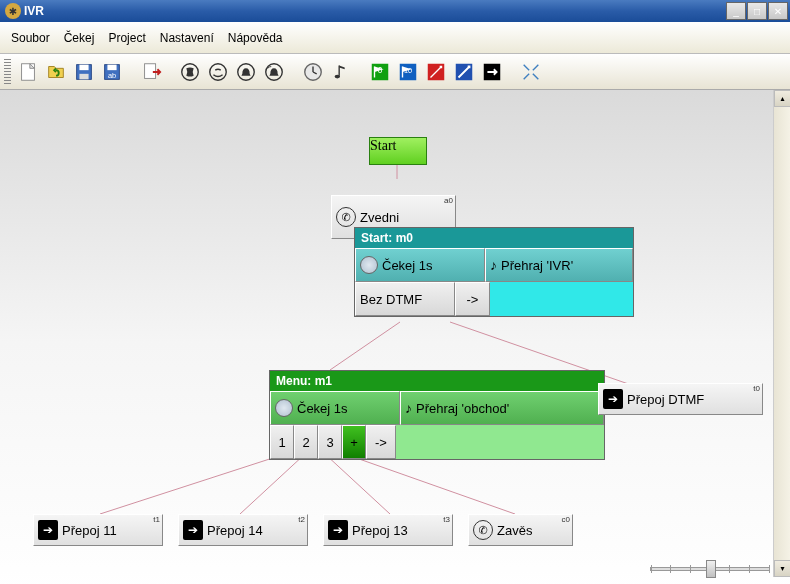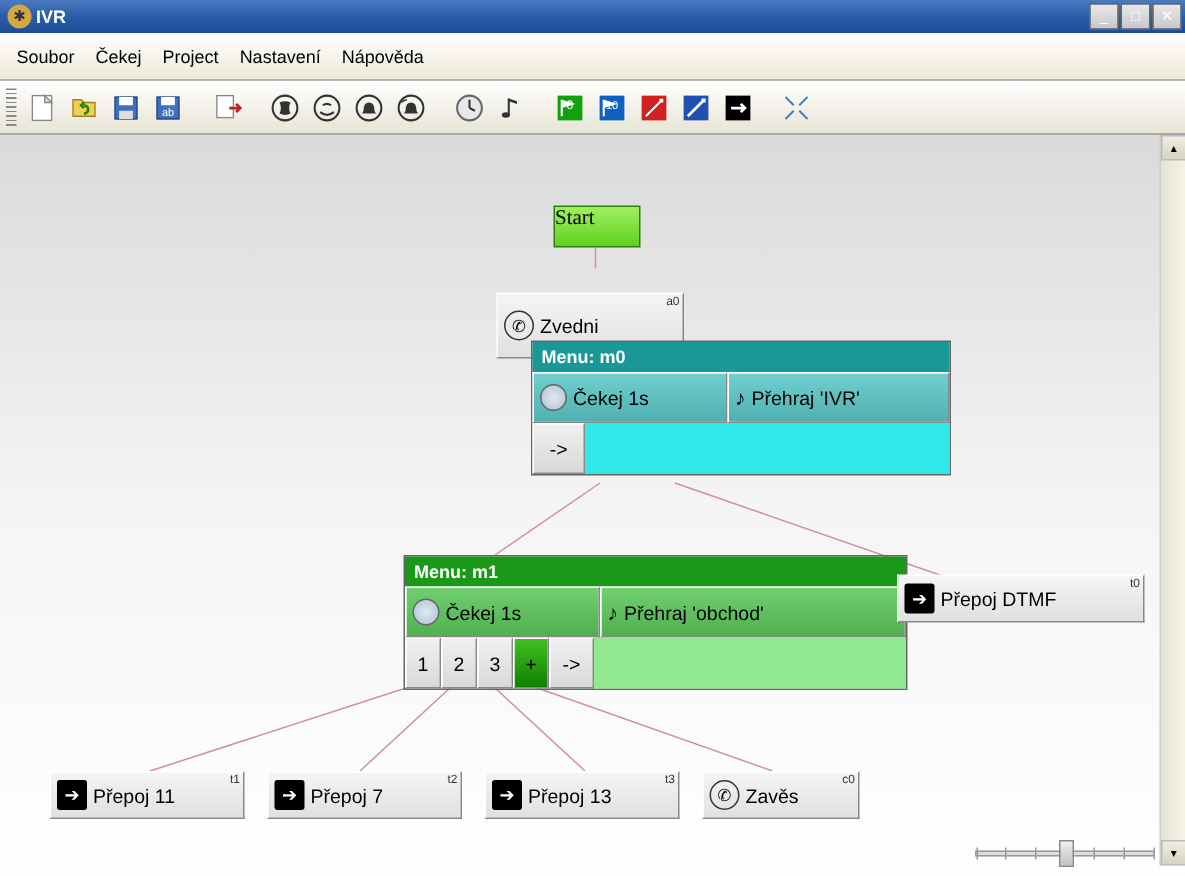--- a/index.html
+++ b/index.html
@@ -442,32 +442,35 @@
       <span>Start</span>
     </div>
 
     <div class="node node-zvedni">
       <span class="node-corner">a0</span>
       <span class="phone-icon-circ">✆</span>
       <span>Zvedni</span>
     </div>
 
     <div class="menu-block menu-m0">
-      <div class="menu-hdr">Menu: m0</div>
+      <div class="menu-hdr">Start: m0</div>
       <div class="menu-row menu-row1">
         <div class="menu-cell" style="width:130px">
           <span class="clock-icon"></span>
           <span>Čekej 1s</span>
         </div>
         <div class="menu-cell" style="flex:1">
           <span class="note-icon">♪</span>
           <span>Přehraj 'IVR'</span>
         </div>
       </div>
       <div class="menu-row menu-row2">
+        <div class="menu-cell" style="width:100px">
+          <span>Bez DTMF</span>
+        </div>
         <div class="menu-cell" style="width:35px;justify-content:center">
           <span>-&gt;</span>
         </div>
         <div class="menu-fill"></div>
       </div>
     </div>
 
     <div class="menu-block menu-m1">
       <div class="menu-hdr">Menu: m1</div>
       <div class="menu-row menu-row1">
@@ -498,21 +501,21 @@
 
     <div class="node" style="left:33px;top:424px;width:130px;height:32px">
       <span class="node-corner">t1</span>
       <span class="arrow-icon">➔</span>
       <span>Přepoj 11</span>
     </div>
 
     <div class="node" style="left:178px;top:424px;width:130px;height:32px">
       <span class="node-corner">t2</span>
       <span class="arrow-icon">➔</span>
-      <span>Přepoj 7</span>
+      <span>Přepoj 14</span>
     </div>
 
     <div class="node" style="left:323px;top:424px;width:130px;height:32px">
       <span class="node-corner">t3</span>
       <span class="arrow-icon">➔</span>
       <span>Přepoj 13</span>
     </div>
 
     <div class="node" style="left:468px;top:424px;width:105px;height:32px">
       <span class="node-corner">c0</span>

